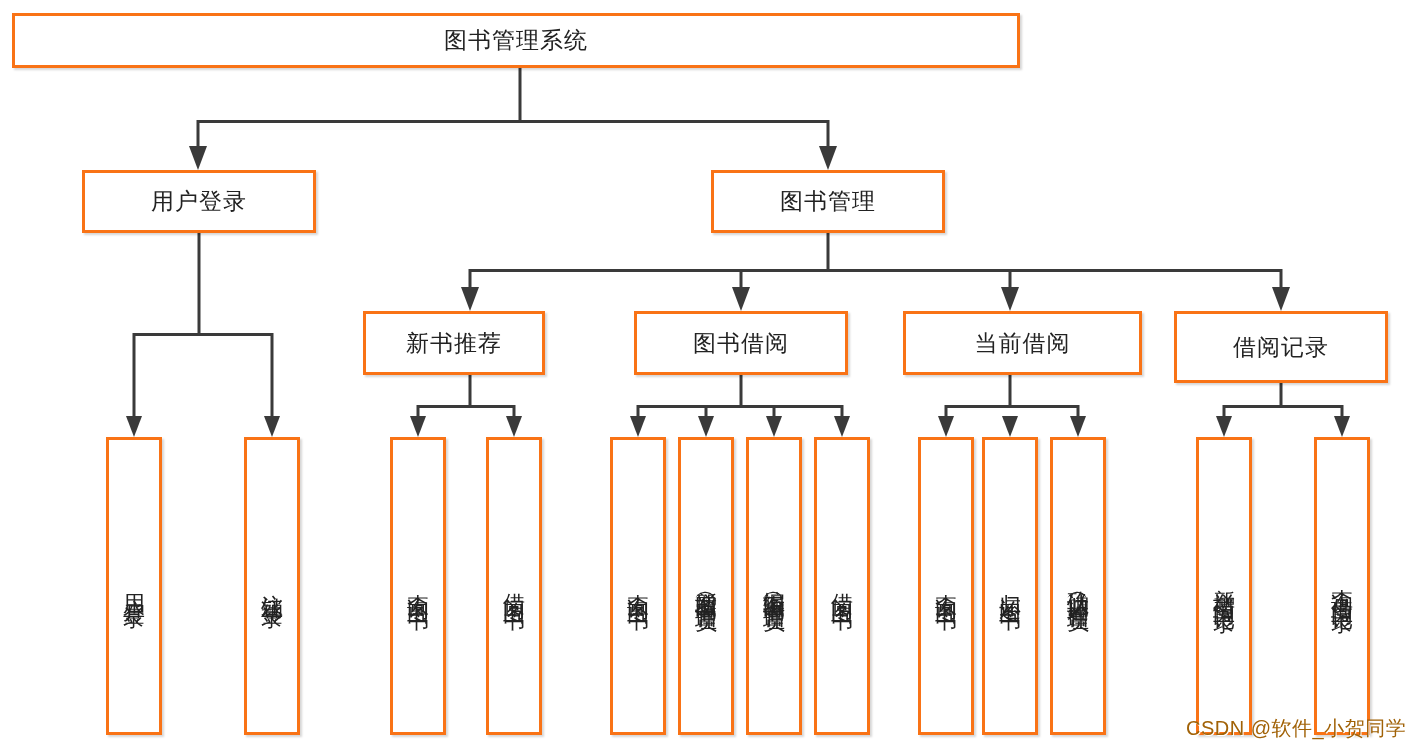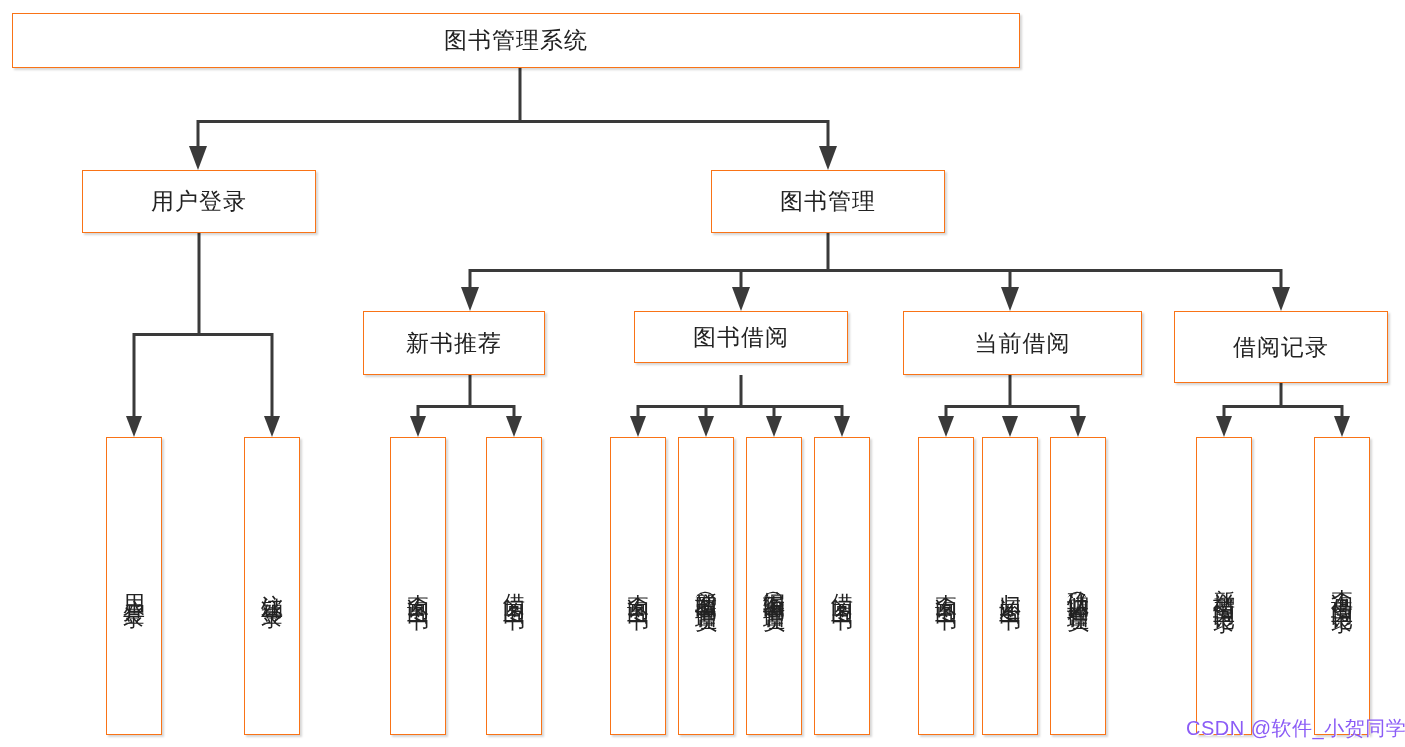--- a/index.html
+++ b/index.html
@@ -2,31 +2,31 @@
 <html><head>
 <meta charset="utf-8">
 <style>
   html,body{margin:0;padding:0;background:#ffffff;}
   .stage{
     position:relative;width:1405px;height:747px;background:#ffffff;overflow:hidden;
     font-family:"Liberation Sans","DejaVu Sans",sans-serif;color:#222222;
   }
   .wires{position:absolute;left:0;top:0;width:1405px;height:747px;}
   .node{
-    position:absolute;box-sizing:border-box;border:1px solid #f97316;background:#ffffff;
+    position:absolute;box-sizing:border-box;border:3px solid #f97316;background:#ffffff;
     display:flex;align-items:center;justify-content:center;
     box-shadow:2px 2px 2px rgba(0,0,0,0.16);
   }
   .h{font-size:23px;letter-spacing:1px;}
   .v{
     font-size:22px;line-height:1;letter-spacing:5px;
     writing-mode:vertical-rl;text-orientation:mixed;
   }
   .watermark{
-    position:absolute;left:1186px;top:715px;font-size:20px;color:#8b5cf6;
+    position:absolute;left:1186px;top:715px;font-size:20px;color:#a16207;
     letter-spacing:0.5px;text-shadow:1px 1px 0 #ffffff;white-space:nowrap;
   }
 </style>
 </head>
 <body>
 
 <div class="stage">
 
   <svg class="wires" viewBox="0 0 1405 747" xmlns="http://www.w3.org/2000/svg">
     <g stroke="#3a3a3a" stroke-width="3" fill="none">
@@ -68,21 +68,21 @@
   <div class="node h" style="left:82px;top:170px;width:234px;height:63px">
     <span>用户登录</span>
   </div>
   <div class="node h" style="left:711px;top:170px;width:234px;height:63px">
     <span>图书管理</span>
   </div>
 
   <div class="node h" style="left:363px;top:311px;width:182px;height:64px">
     <span>新书推荐</span>
   </div>
-  <div class="node h" style="left:634px;top:311px;width:214px;height:52px">
+  <div class="node h" style="left:634px;top:311px;width:214px;height:64px">
     <span>图书借阅</span>
   </div>
   <div class="node h" style="left:903px;top:311px;width:239px;height:64px">
     <span>当前借阅</span>
   </div>
   <div class="node h" style="left:1174px;top:311px;width:214px;height:72px">
     <span>借阅记录</span>
   </div>
 
   <div class="node v" style="left:106px;top:437px;width:56px;height:298px">

